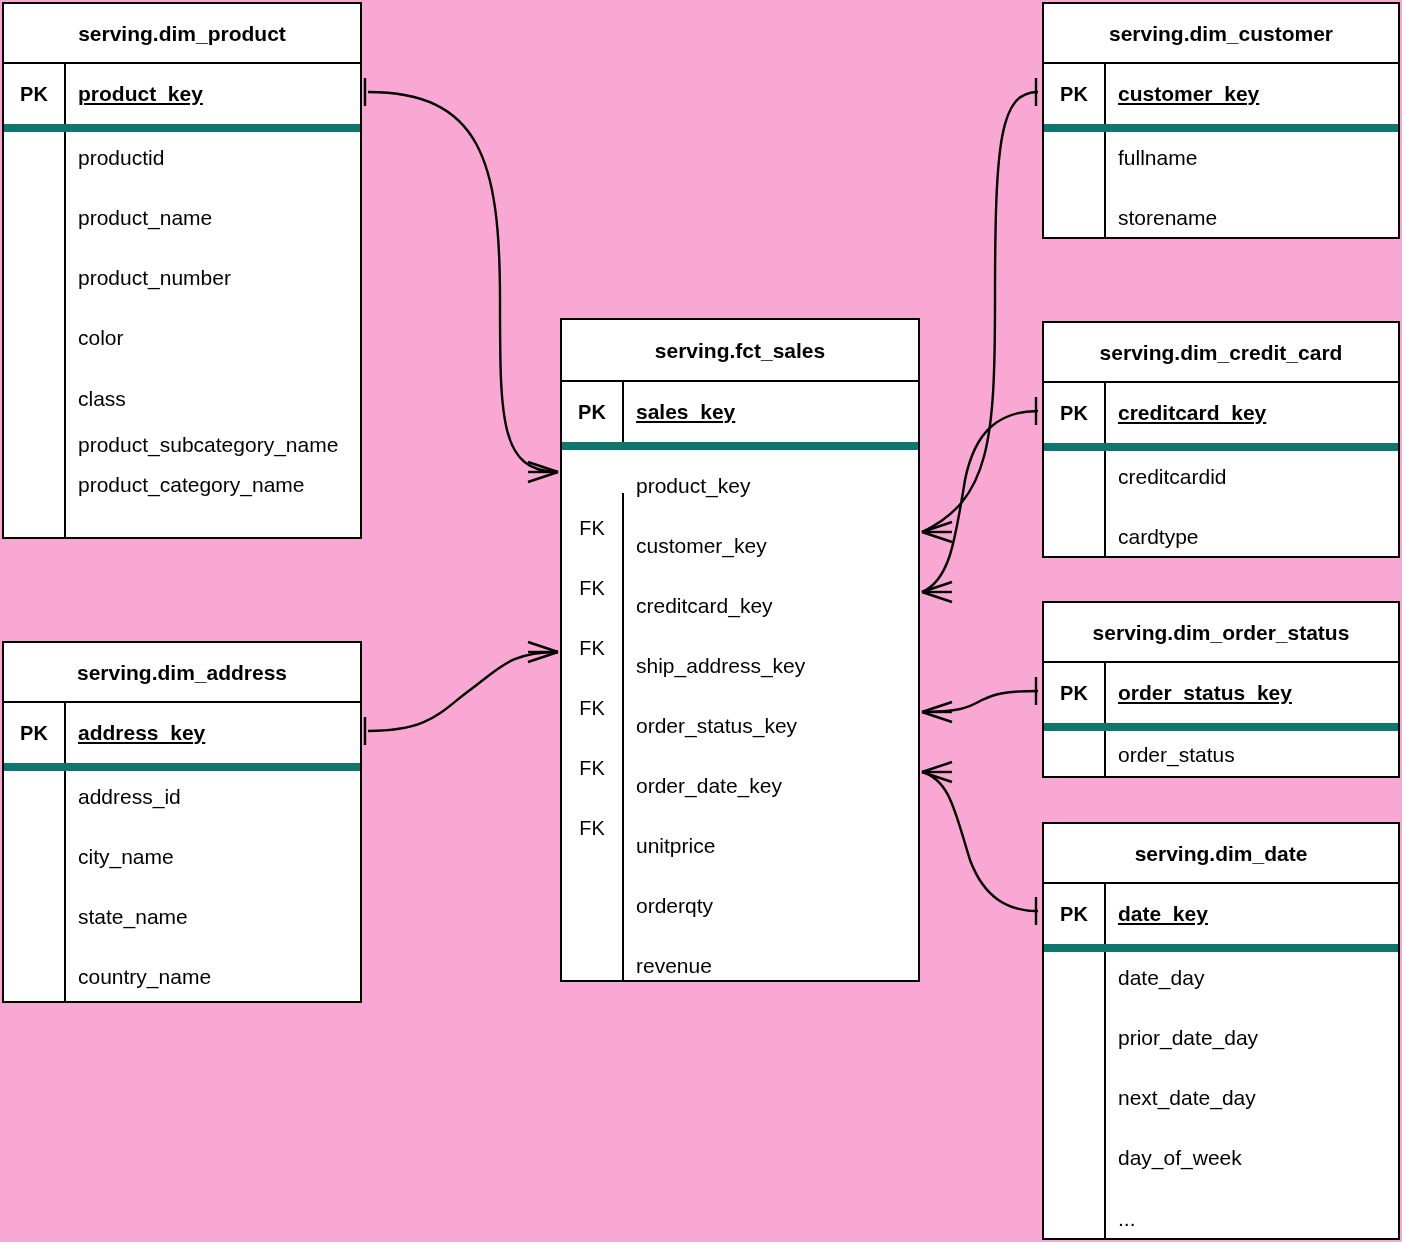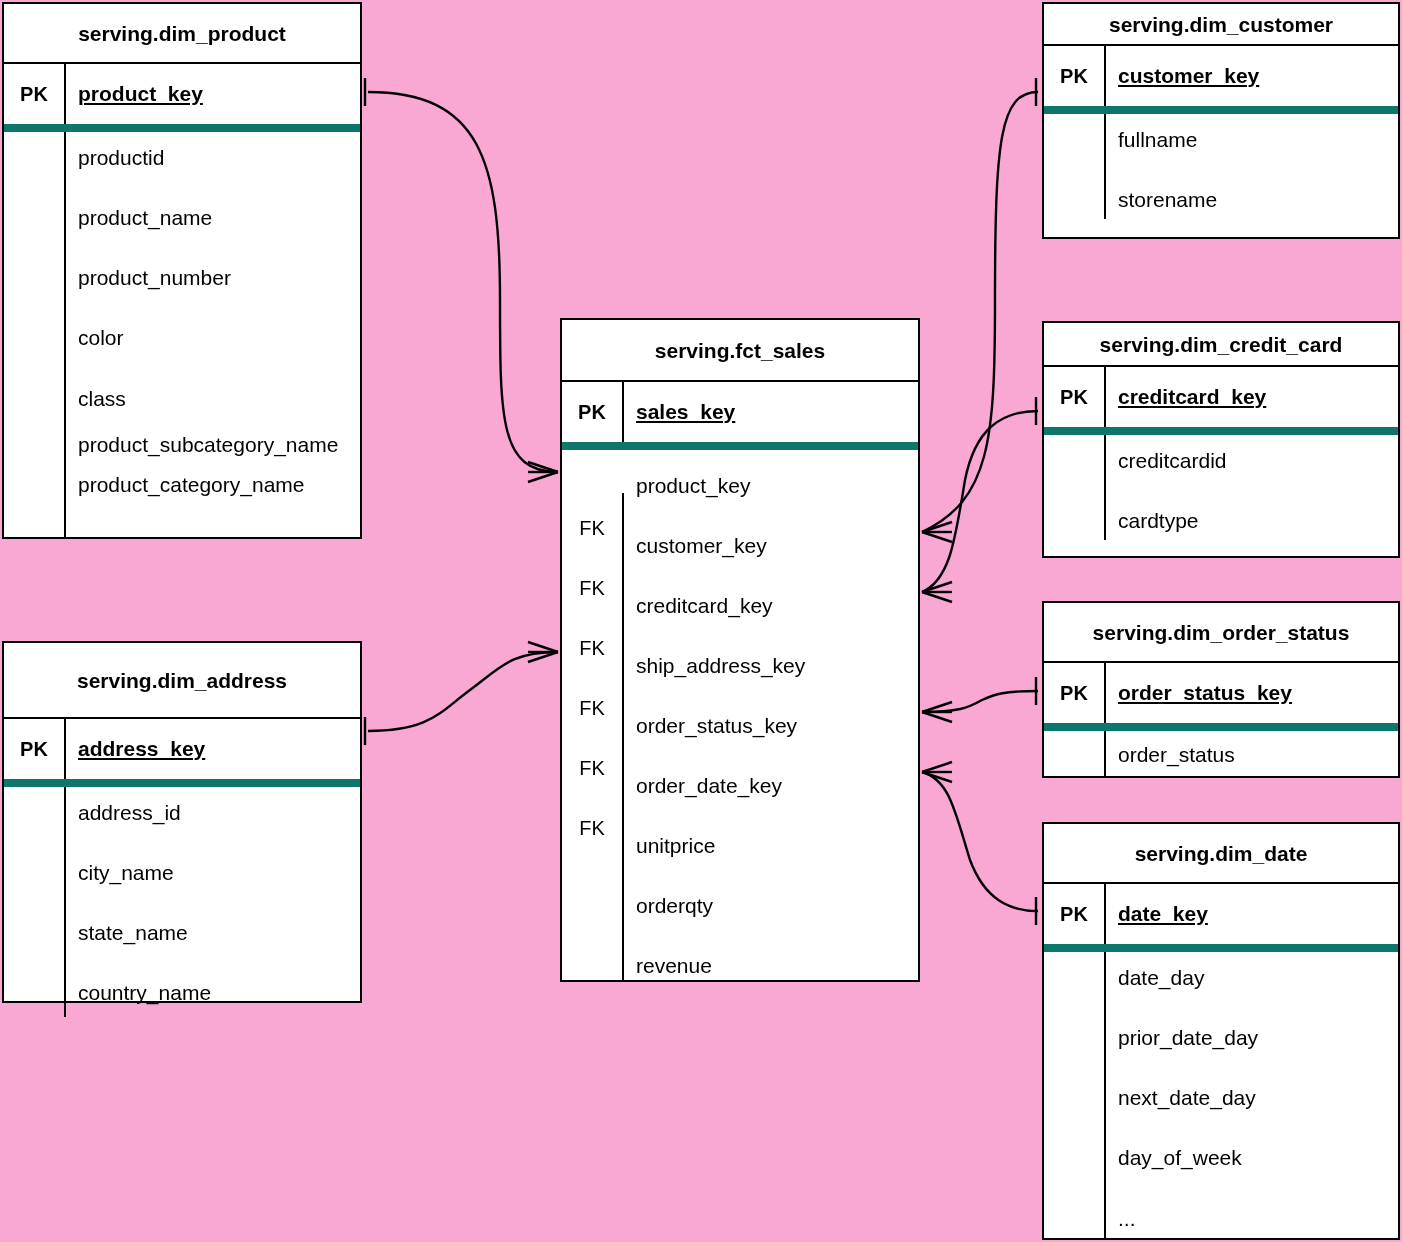--- a/index.html
+++ b/index.html
@@ -120,21 +120,21 @@
         <span class="attr" style="margin-bottom:36px;">product_number</span>
         <span class="attr" style="margin-bottom:36px;">color</span>
         <span class="attr" style="margin-bottom:22px;">class</span>
         <span class="attr" style="margin-bottom:16px; width:255px;">product_subcategory_name</span>
         <span class="attr">product_category_name</span>
       </div>
     </div>
   </div>
 
   <div class="entity" style="left:2px; top:641px; width:360px; height:362px;">
-    <div class="entity-title" style="height:74px;text-align:right;">serving.dim_address</div>
+    <div class="entity-title" style="height:58px;text-align:right;">serving.dim_address</div>
     <div class="row pkrow" style="height:62px;">
       <div class="keycol pk">PK</div>
       <div class="namecol">address_key</div>
     </div>
     <div class="attrblock" style="height:238px;">
       <div class="keycol"></div>
       <div class="attrlist" style="padding-top:14px;">
         <span class="attr" style="margin-bottom:36px;">address_id</span>
         <span class="attr" style="margin-bottom:36px;">city_name</span>
         <span class="attr" style="margin-bottom:36px;">state_name</span>
@@ -166,36 +166,36 @@
         <span class="attr" style="position:absolute; left:12px; top:264px;">order_status_key</span>
         <span class="attr" style="position:absolute; left:12px; top:324px;">order_date_key</span>
         <span class="attr" style="position:absolute; left:12px; top:384px;">unitprice</span>
         <span class="attr" style="position:absolute; left:12px; top:444px;">orderqty</span>
         <span class="attr" style="position:absolute; left:12px; top:504px;">revenue</span>
       </div>
     </div>
   </div>
 
   <div class="entity" style="left:1042px; top:2px; width:358px; height:237px;">
-    <div class="entity-title" style="height:40px;">serving.dim_customer</div>
+    <div class="entity-title" style="height:58px;">serving.dim_customer</div>
     <div class="row pkrow" style="height:62px;">
       <div class="keycol pk">PK</div>
       <div class="namecol">customer_key</div>
     </div>
     <div class="attrblock" style="height:113px;">
       <div class="keycol"></div>
       <div class="attrlist" style="padding-top:14px;">
         <span class="attr" style="margin-bottom:36px;">fullname</span>
         <span class="attr">storename</span>
       </div>
     </div>
   </div>
 
   <div class="entity" style="left:1042px; top:321px; width:358px; height:237px;">
-    <div class="entity-title" style="height:42px;">serving.dim_credit_card</div>
+    <div class="entity-title" style="height:58px;">serving.dim_credit_card</div>
     <div class="row pkrow" style="height:62px;">
       <div class="keycol pk">PK</div>
       <div class="namecol">creditcard_key</div>
     </div>
     <div class="attrblock" style="height:113px;">
       <div class="keycol"></div>
       <div class="attrlist" style="padding-top:14px;">
         <span class="attr" style="margin-bottom:36px;">creditcardid</span>
         <span class="attr">cardtype</span>
       </div>

